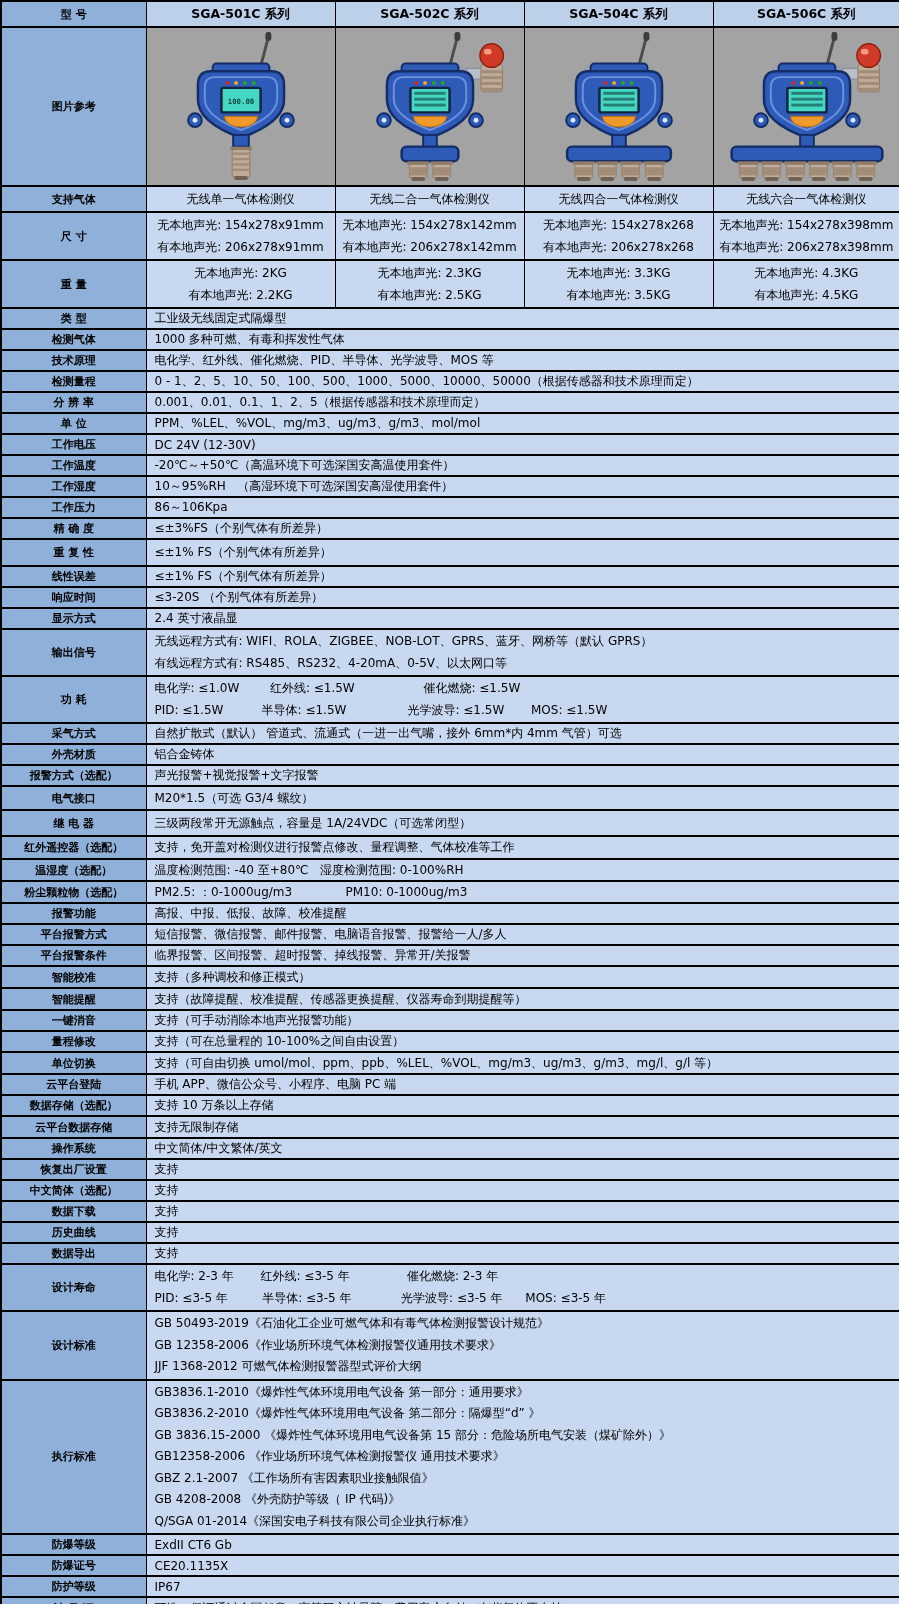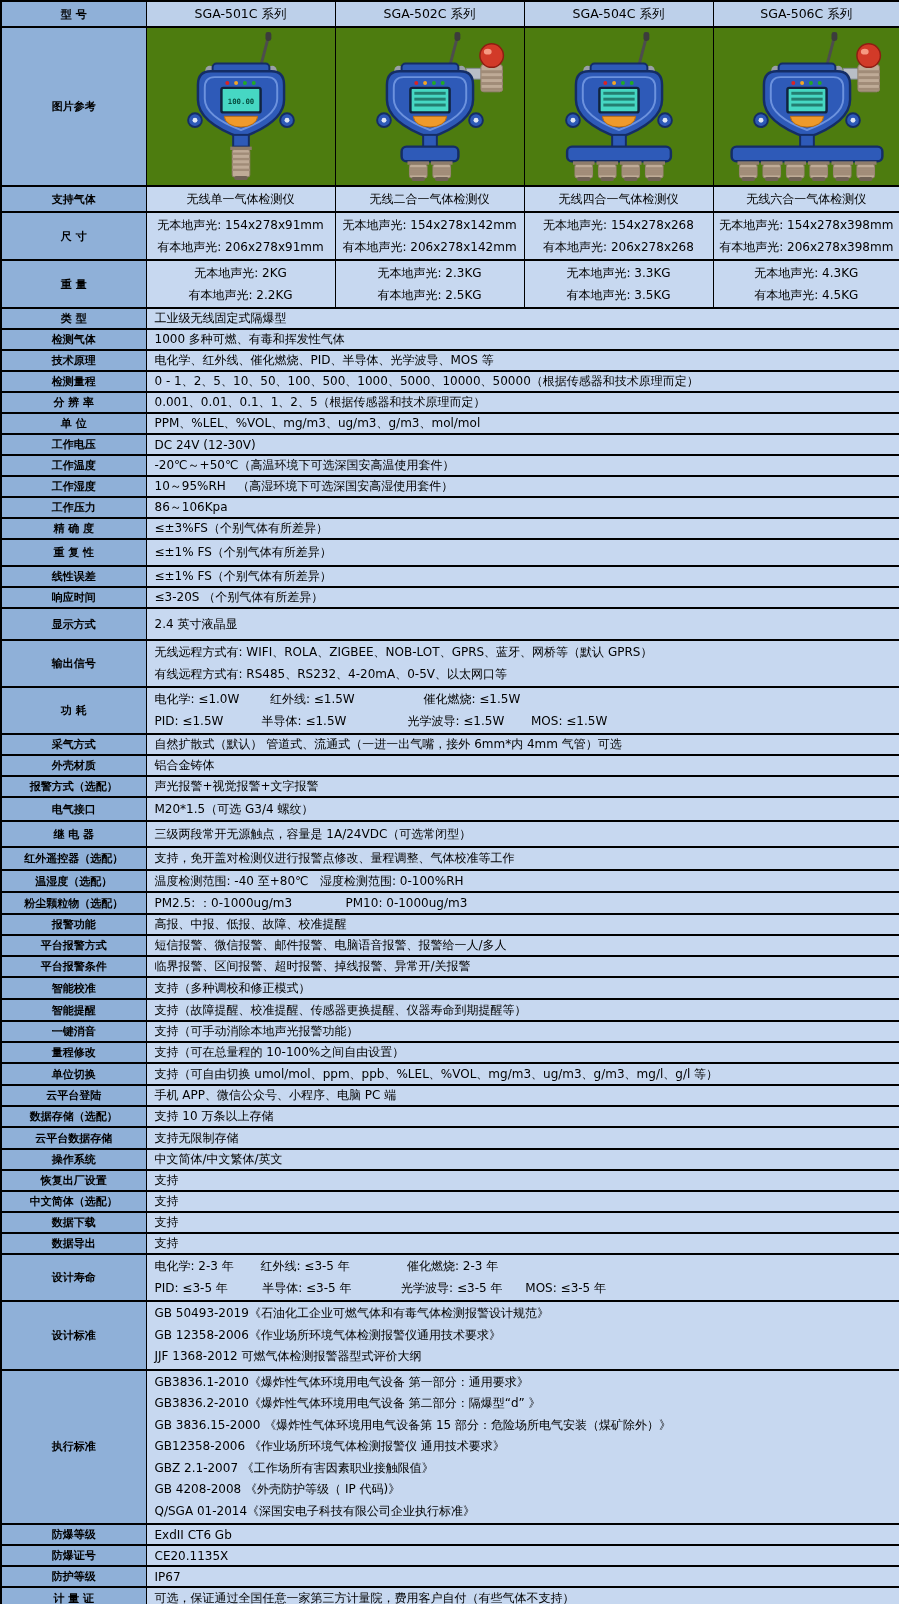--- a/index.html
+++ b/index.html
@@ -2,24 +2,24 @@
 <html style="--left-bg: #8fb0d8; --hdr-bg: #bdd0ea; --cell-bg: #c7d8f0;"><head>
 <meta charset="utf-8">
 <style>
   html,body{margin:0;padding:0;background:#fff;}
   body{width:899px;font-family:"DejaVu Sans","Liberation Sans",sans-serif;color:#000;}
   table{border-collapse:collapse;width:899px;table-layout:fixed;border:2px solid #000;}
   th,td{border-top:2px solid #000;border-bottom:2px solid #000;
         border-left:1px solid #000;border-right:1px solid #000;
         vertical-align:middle;overflow:hidden;}
   th.rowlab{background:var(--left-bg);font-weight:bold;font-size:11px;text-align:center;padding:1px 3px;}
-  th.model{background:var(--hdr-bg);font-weight:normal;font-size:12.5px;text-align:center;padding:1px 10px;}
+  th.model{background:var(--hdr-bg);font-weight:bold;font-size:12.5px;text-align:center;padding:1px 10px;}
   td.val{background:var(--cell-bg);font-size:12px;text-align:left;padding:1px 8px;white-space:pre-wrap;}
   td.ctr{background:var(--cell-bg);font-size:12px;text-align:center;padding:1px 4px;}
-  td.imgcell{background:#4d7c0f;text-align:right;padding:0;}
+  td.imgcell{background:#a3a3a3;text-align:right;padding:0;}
   td .line{line-height:21.5px;white-space:pre-wrap;}
   td.ctr .line{line-height:20px;padding:1px 0;}
   svg{display:block;margin:0 auto;}
 </style>
 </head>
 <body>
 
 <table>
   <colgroup>
     <col style="width:145px">
@@ -341,21 +341,21 @@
         <td class="val" colspan="4">≤±1% FS（个别气体有所差异）</td>
       </tr>
       <tr style="height: 21px;">
         <th class="rowlab">线性误差</th>
         <td class="val" colspan="4">≤±1% FS（个别气体有所差异）</td>
       </tr>
       <tr style="height: 21px;">
         <th class="rowlab">响应时间</th>
         <td class="val" colspan="4">≤3-20S （个别气体有所差异）</td>
       </tr>
-      <tr style="height: 32px; padding-left: 8px;">
+      <tr style="height: 21px; padding-left: 8px;">
         <th class="rowlab">显示方式</th>
         <td class="val" colspan="4">2.4 英寸液晶显</td>
       </tr>
       <tr style="height: 44px;">
         <th class="rowlab">输出信号</th>
         <td class="val" colspan="4"><div class="line">无线远程方式有: WIFI、ROLA、ZIGBEE、NOB-LOT、GPRS、蓝牙、网桥等（默认 GPRS）</div><div class="line">有线远程方式有: RS485、RS232、4-20mA、0-5V、以太网口等</div></td>
       </tr>
       <tr style="height: 44px;">
         <th class="rowlab">功    耗</th>
         <td class="val" colspan="4"><div class="line">电化学: ≤1.0W        红外线: ≤1.5W                  催化燃烧: ≤1.5W</div><div class="line">PID: ≤1.5W          半导体: ≤1.5W                光学波导: ≤1.5W       MOS: ≤1.5W</div></td>
@@ -443,20 +443,24 @@
       <tr style="height: 21px;">
         <th class="rowlab">恢复出厂设置</th>
         <td class="val" colspan="4">支持</td>
       </tr>
       <tr style="height: 21px;">
         <th class="rowlab">中文简体（选配）</th>
         <td class="val" colspan="4">支持</td>
       </tr>
       <tr style="height: 21px;">
         <th class="rowlab">数据下载</th>
+        <td class="val" colspan="4">支持</td>
+      </tr>
+      <tr style="height: 21px;">
+        <th class="rowlab">历史曲线</th>
         <td class="val" colspan="4">支持</td>
       </tr>
       <tr style="height: 21px;">
         <th class="rowlab">数据导出</th>
         <td class="val" colspan="4">支持</td>
       </tr>
       <tr style="height: 44px;">
         <th class="rowlab">设计寿命</th>
         <td class="val" colspan="4"><div class="line">电化学: 2-3 年       红外线: ≤3-5 年               催化燃烧: 2-3 年</div><div class="line">PID: ≤3-5 年         半导体: ≤3-5 年             光学波导: ≤3-5 年      MOS: ≤3-5 年</div></td>
       </tr>

